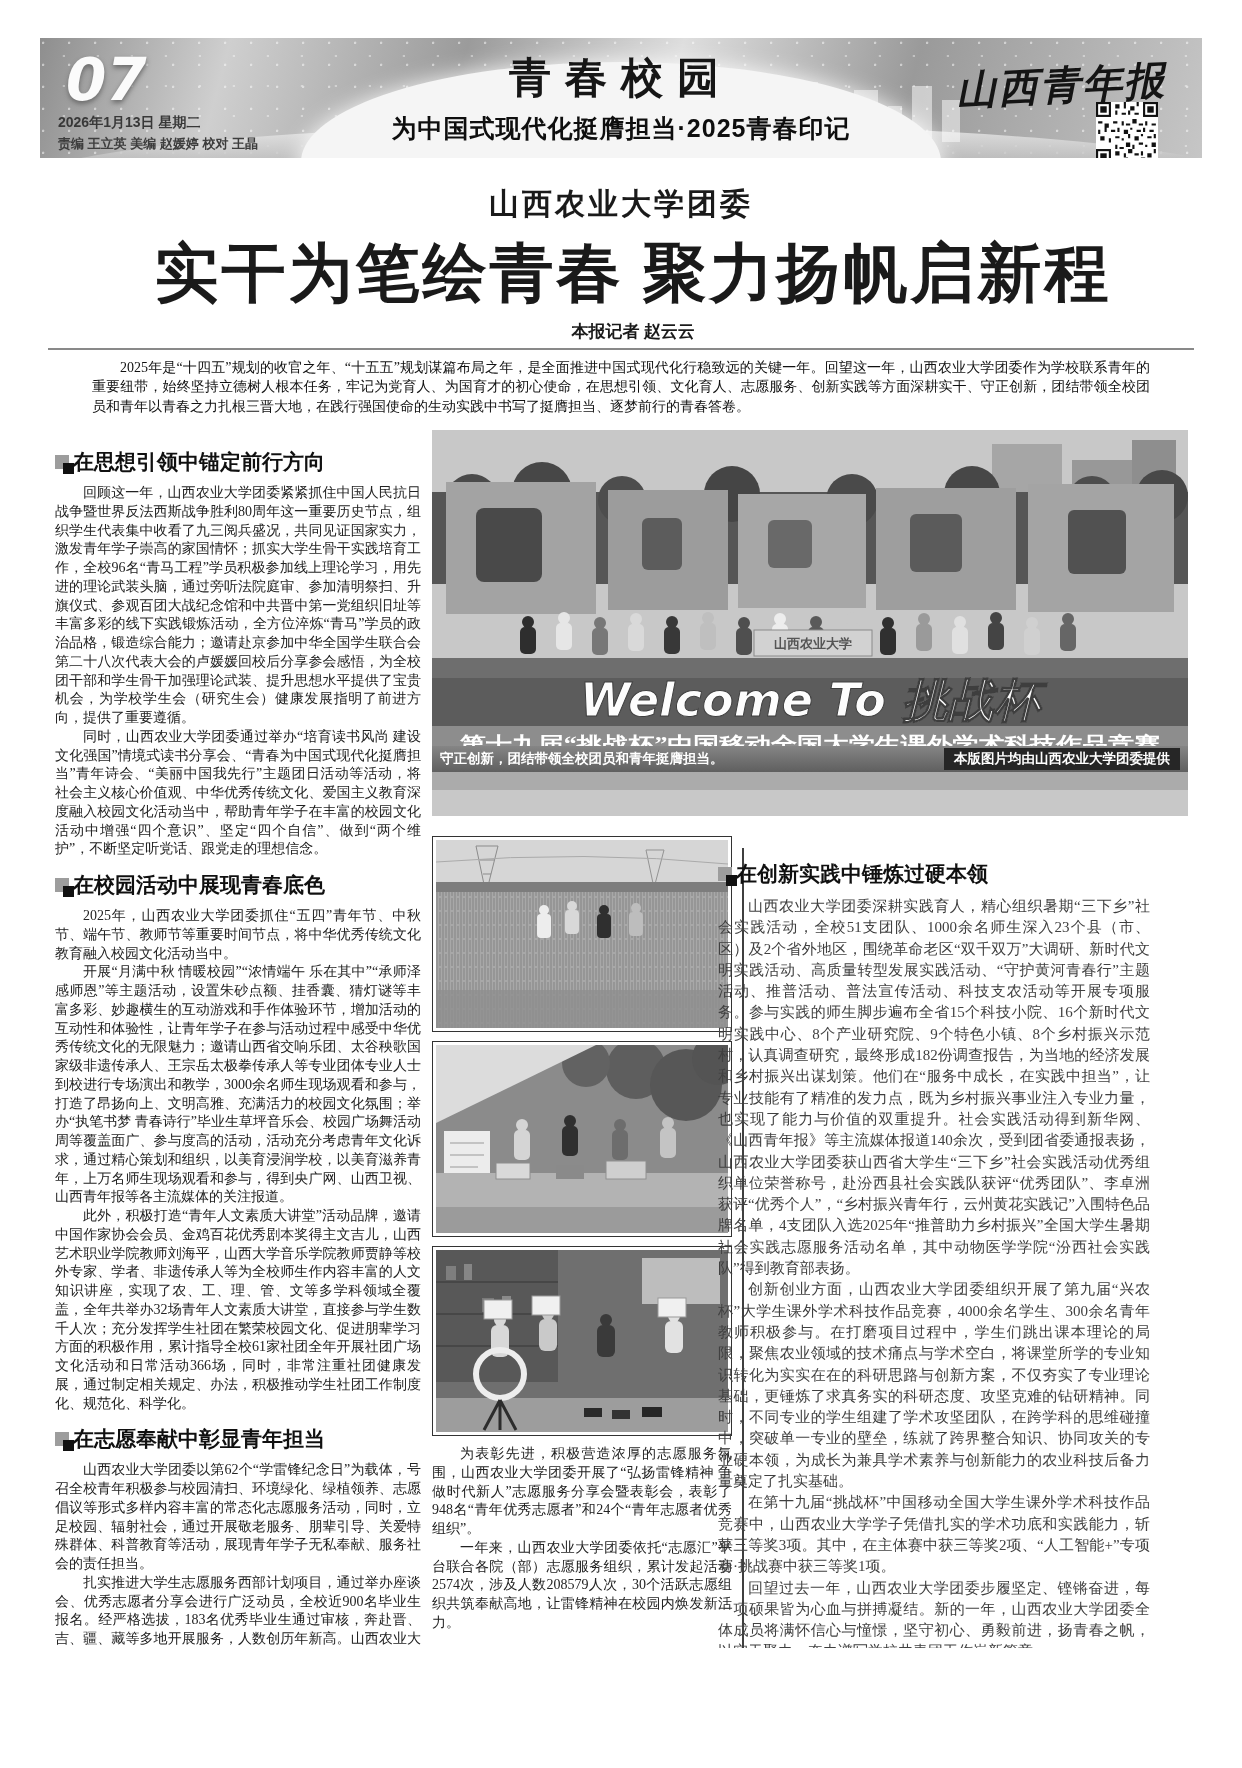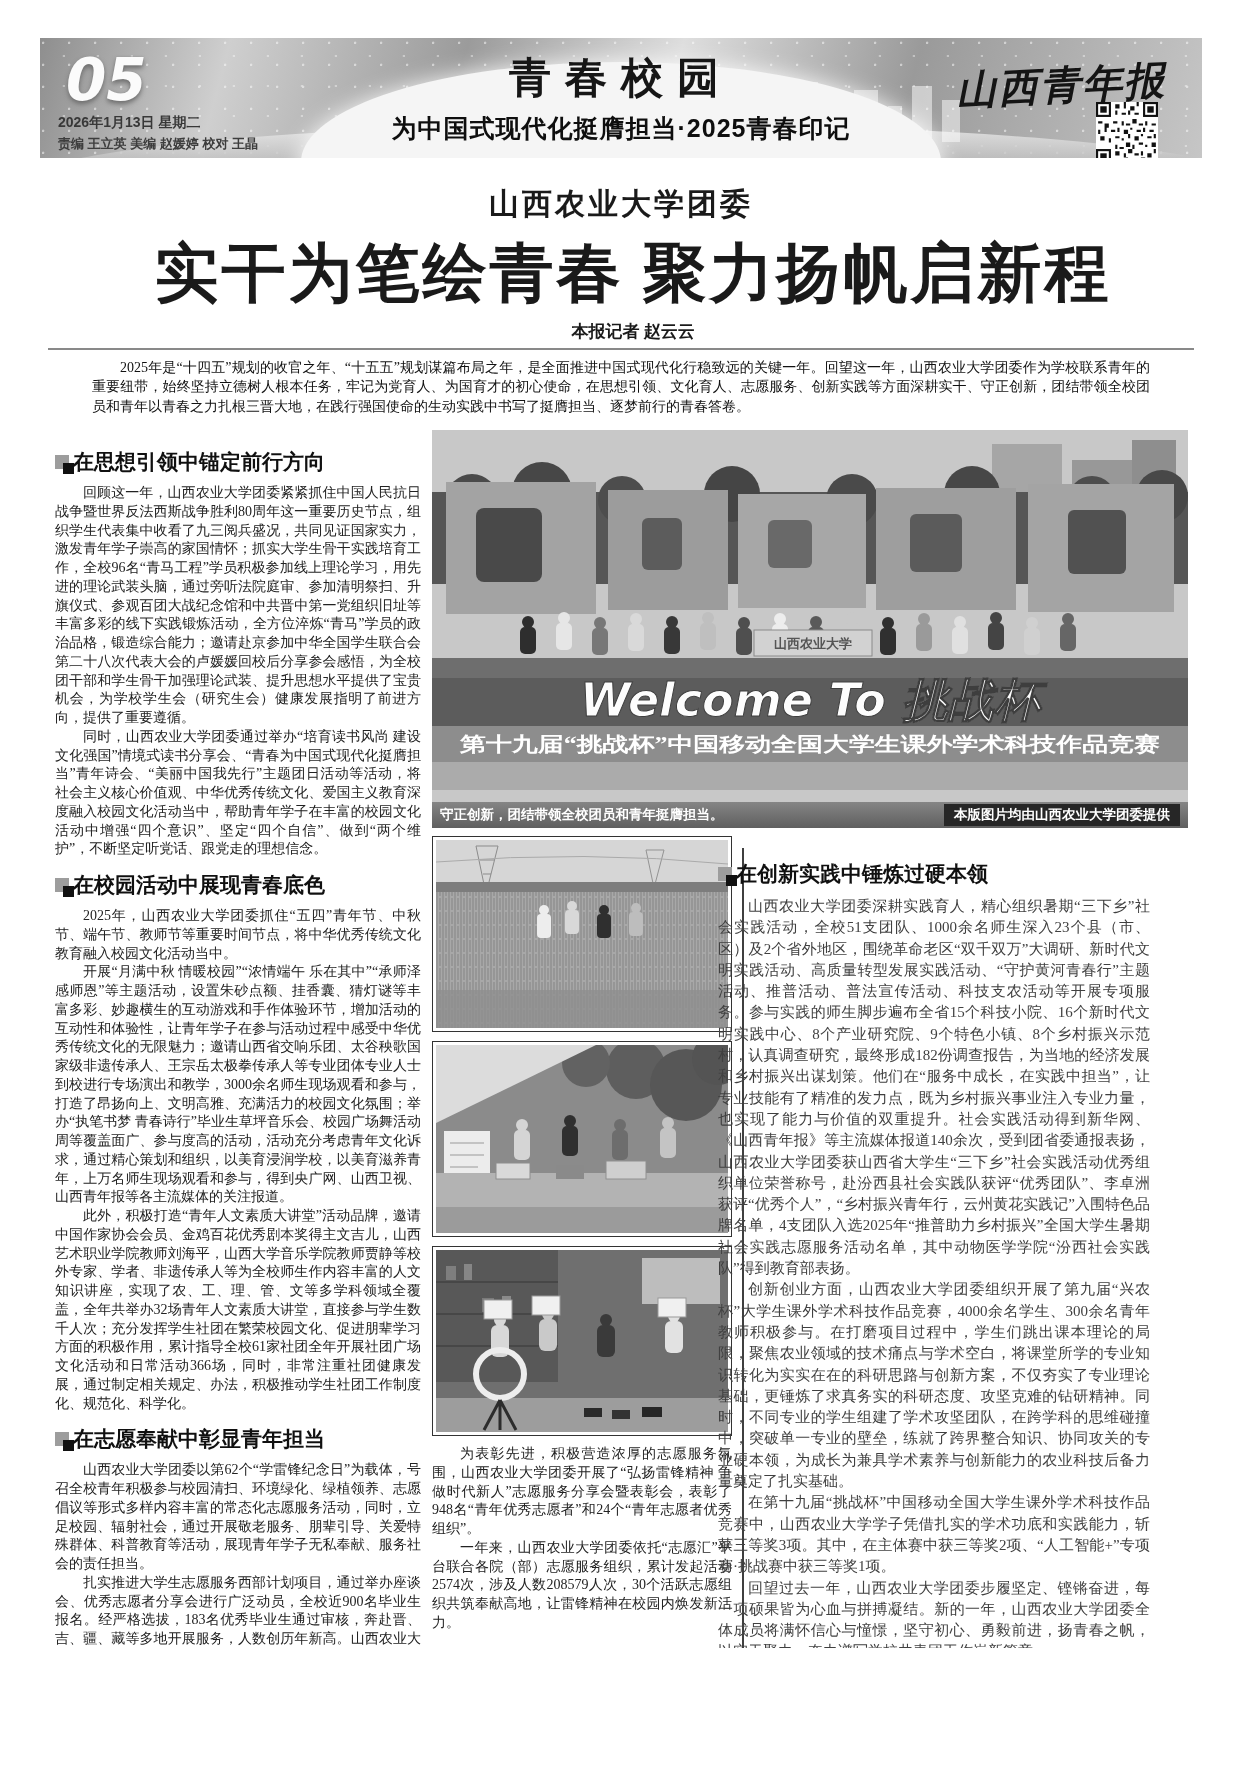--- a/index.html
+++ b/index.html
@@ -77,21 +77,21 @@
     display:flex;align-items:center;margin:12px 0 8px;font-size:21px;font-weight:900;
     font-family:"Liberation Sans","DejaVu Sans",sans-serif;color:#101010;
   }
   .sec-head .label{white-space:nowrap;}
   .sq{position:relative;width:14px;height:14px;background:#9d9d9d;flex:0 0 auto;margin-right:4px;}
   .sq::after{content:"";position:absolute;right:-5px;bottom:-5px;width:11px;height:11px;background:#111;}
   .col-left p,.mid-text p{margin:0;text-indent:2em;text-align:justify;font-size:14px;line-height:1.34;color:#222;}
   .col-right p{margin:0;text-indent:2em;text-align:justify;font-size:15px;line-height:1.42;color:#404040;}
   .col-left section:first-child .sec-head{margin-top:0;}
   
-  .photo-main{position:absolute;left:432px;top:430px;width:756px;height:398px;margin:0;}
+  .photo-main{position:absolute;left:432px;top:430px;width:756px;height:342px;margin:0;}
   .photo-main svg{display:block;}
   .photo-cap{
     position:absolute;left:0;bottom:0;width:100%;height:26px;box-sizing:border-box;
     background:linear-gradient(#858585,#5f5f5f);color:#fff;display:flex;justify-content:space-between;
     align-items:center;font-size:13.5px;padding:0 8px;
     font-family:"Liberation Sans",sans-serif;font-weight:bold;
   }
   .photo-cap .cap-right{background:#262626;padding:2px 10px;}
   
   .mid-photo{border:1px solid #333;background:#fff;padding:3px;margin:0 0 9px 0;}
@@ -101,21 +101,21 @@
 </head>
 <body>
 
 <div class="page">
 
   <header class="band">
     <div class="speckle"></div>
     <div class="ribbon"></div>
     <div class="skyline"></div>
     <div class="blob"></div>
-    <div class="page-num">05</div>
+    <div class="page-num">07</div>
     <div class="date-line">2026年1月13日 星期二</div>
     <div class="staff-line">责编 王立英 美编 赵媛婷 校对 王晶</div>
     <div class="band-center">
       <div class="column-title">青春校园</div>
       <div class="column-subtitle">为中国式现代化挺膺担当·2025青春印记</div>
     </div>
     <div class="masthead">山西青年报</div>
     <svg class="qr" width="62" height="62" viewBox="0 0 29 29">
       <rect width="29" height="29" fill="#ffffff"></rect>
       <g fill="#111111">

